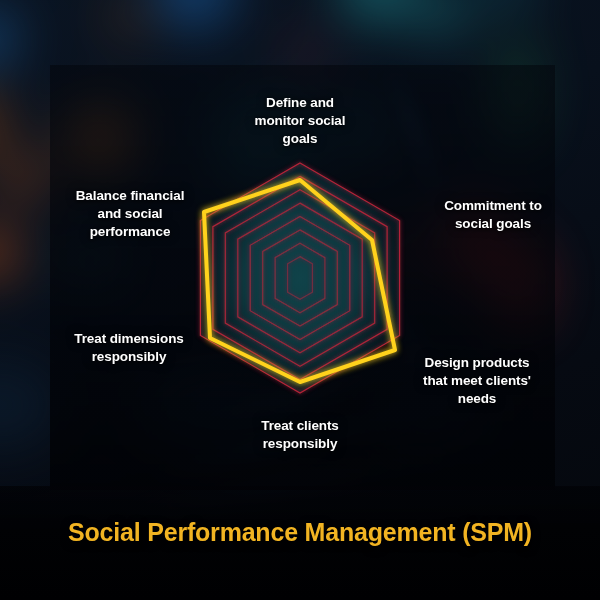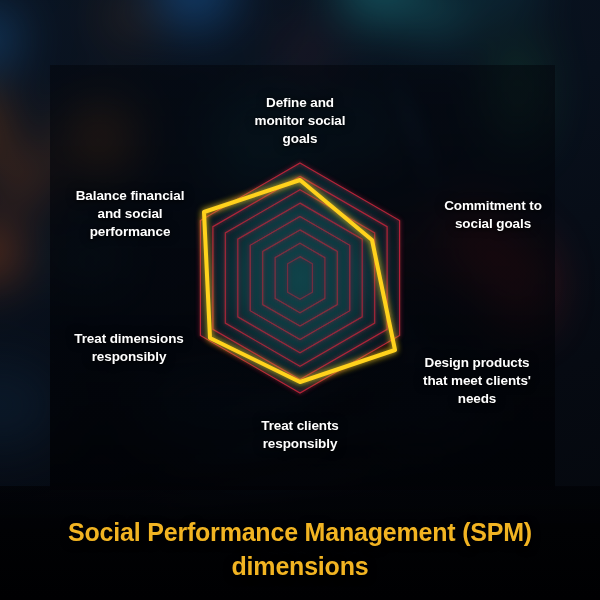--- a/index.html
+++ b/index.html
@@ -218,16 +218,15 @@
 responsibly</div>
   <div class="axis-label lbl-bl">Treat dimensions
 responsibly</div>
   <div class="axis-label lbl-tl">Balance financial
 and social
 performance</div>
 
   <div class="title-band"></div>
   <div class="chart-title">
     <div>Social Performance Management (SPM)</div>
-    <div>dimensions</div>
   </div>
 
 </div>
 
 </body></html>

